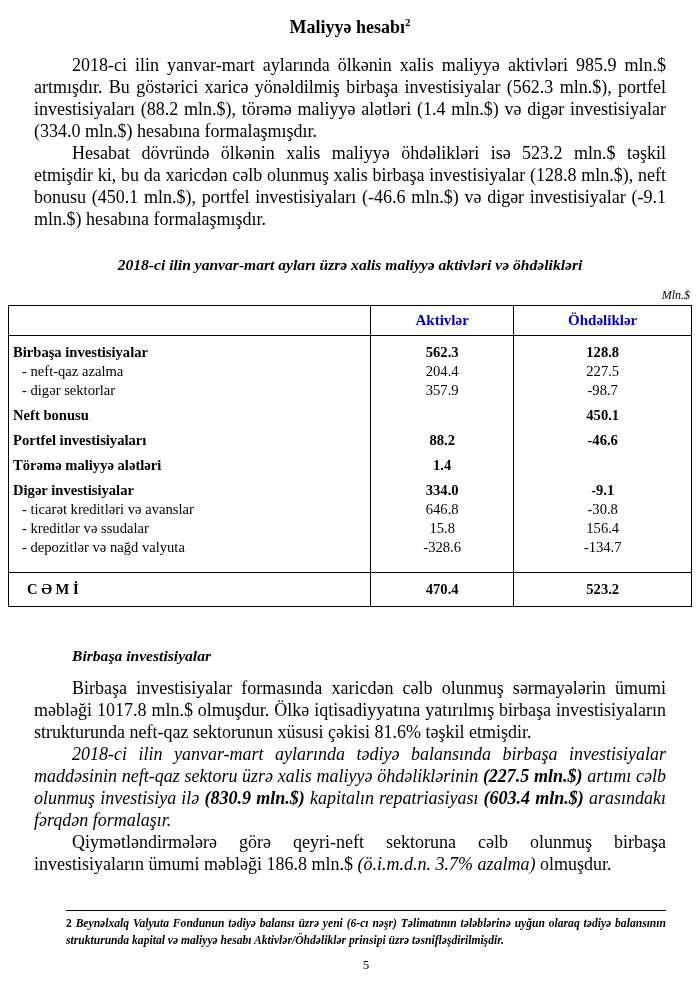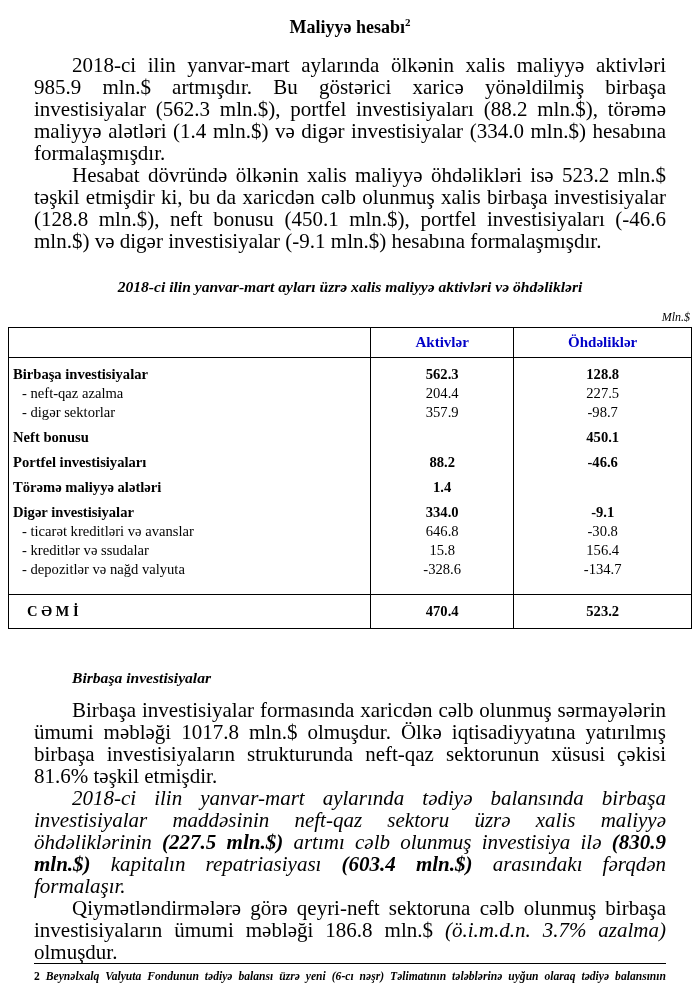--- a/index.html
+++ b/index.html
@@ -21,21 +21,21 @@
   .doc-title {
     text-align: center;
     font-size: 18px;
     font-weight: bold;
     margin-bottom: 16px;
   }
   .doc-title sup { font-size: 11px; font-weight: bold; }
 
   
   .body-par {
-    font-size: 21px;
+    font-size: 18px;
     line-height: 22px;
     text-align: justify;
     text-indent: 38px;
   }
 
   
   .table-title {
     text-align: center;
     font-size: 15.6px;
     font-weight: bold;
@@ -95,21 +95,21 @@
     margin-top: 40px;
     margin-bottom: 12px;
     padding-left: 38px;
   }
   .seg.normal { font-style: normal; font-weight: normal; }
   .seg.italic { font-style: italic; }
   .seg.bold { font-weight: bold; }
   .seg.bold-italic { font-weight: bold; font-style: italic; }
 
   
-  .footer { margin-top: auto; }
+  .footer { margin-top: auto; margin-left: 32px; }
   .footnote-rule { border-top: 1.6px solid #000; margin-bottom: 5px; }
   .footnote {
     font-size: 11.6px;
     line-height: 1.45;
     text-align: justify;
   }
   .page-number {
     text-align: center;
     font-size: 13px;
     margin-top: 7px;

